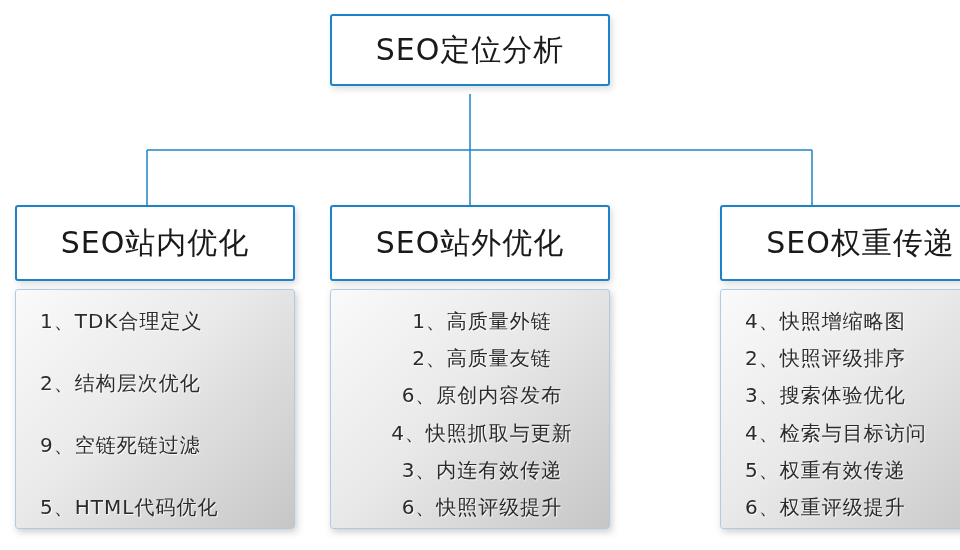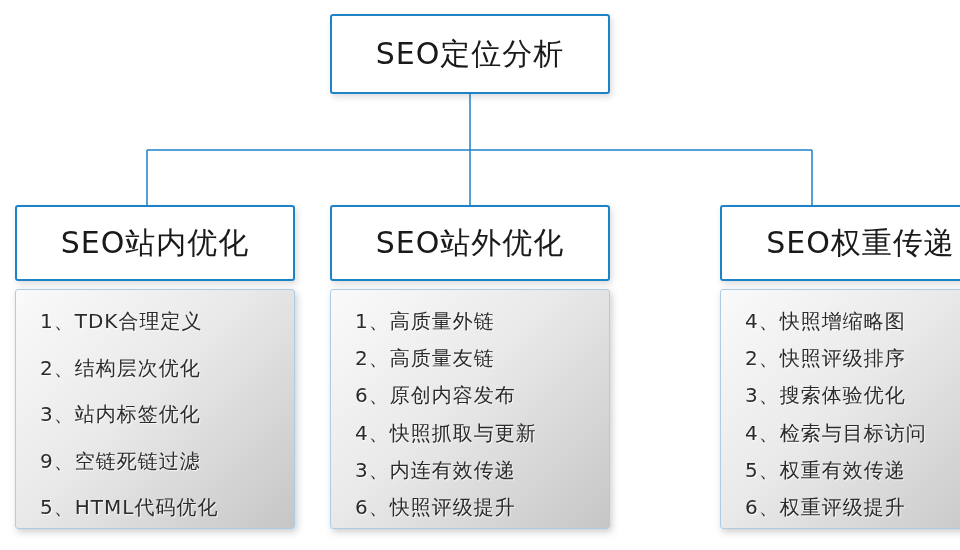--- a/index.html
+++ b/index.html
@@ -38,21 +38,21 @@
     font-size: 30px;
     color: #1a1a1a;
     letter-spacing: 1px;
     white-space: nowrap;
     text-shadow: 1px 1px 1px rgba(255,255,255,0.9);
   }
   .root-node {
     left: 330px;
     top: 14px;
     width: 280px;
-    height: 80px;
+    height: 72px;
   }
   .col-header {
     height: 76px;
     top: 205px;
   }
   .col-list {
     position: absolute;
     top: 289px;
     height: 240px;
     box-sizing: border-box;
@@ -67,21 +67,21 @@
   }
   .list-item {
     font-size: 20px;
     color: #2b2b2b;
     letter-spacing: 1px;
     white-space: nowrap;
     line-height: 34px;
     text-shadow: 1px 1px 1px rgba(255,255,255,0.85);
   }
   .col-0 { left: 8px;   width: 280px; margin-left: 7px; }
-  .col-1 { left: 330px; width: 280px; }
+  .col-1 { left: 330px; width: 280px; text-align: center; }
   .col-2 { left: 672px; width: 281px; margin-left: 48px; }
 </style>
 </head>
 <body>
 
 <div class="stage">
 
   <svg class="connectors" width="960" height="550" viewBox="0 0 960 550" xmlns="http://www.w3.org/2000/svg">
 
     <line x1="470" y1="94" x2="470" y2="205" stroke="#1e82c8" stroke-width="1.5"></line>
@@ -96,21 +96,20 @@
   <div class="node root-node">
     <span class="node-title">SEO定位分析</span>
   </div>
 
   <div class="node col-header col-0">
     <span class="node-title">SEO站内优化</span>
   </div>
   <div class="col-list col-0">
     <div class="list-item">1、TDK合理定义</div>
     <div class="list-item">2、结构层次优化</div>
-    <div class="list-item">3、站内标签优化</div>
     <div class="list-item">9、空链死链过滤</div>
     <div class="list-item">5、HTML代码优化</div>
   </div>
 
   <div class="node col-header col-1">
     <span class="node-title">SEO站外优化</span>
   </div>
   <div class="col-list col-1">
     <div class="list-item">1、高质量外链</div>
     <div class="list-item">2、高质量友链</div>

